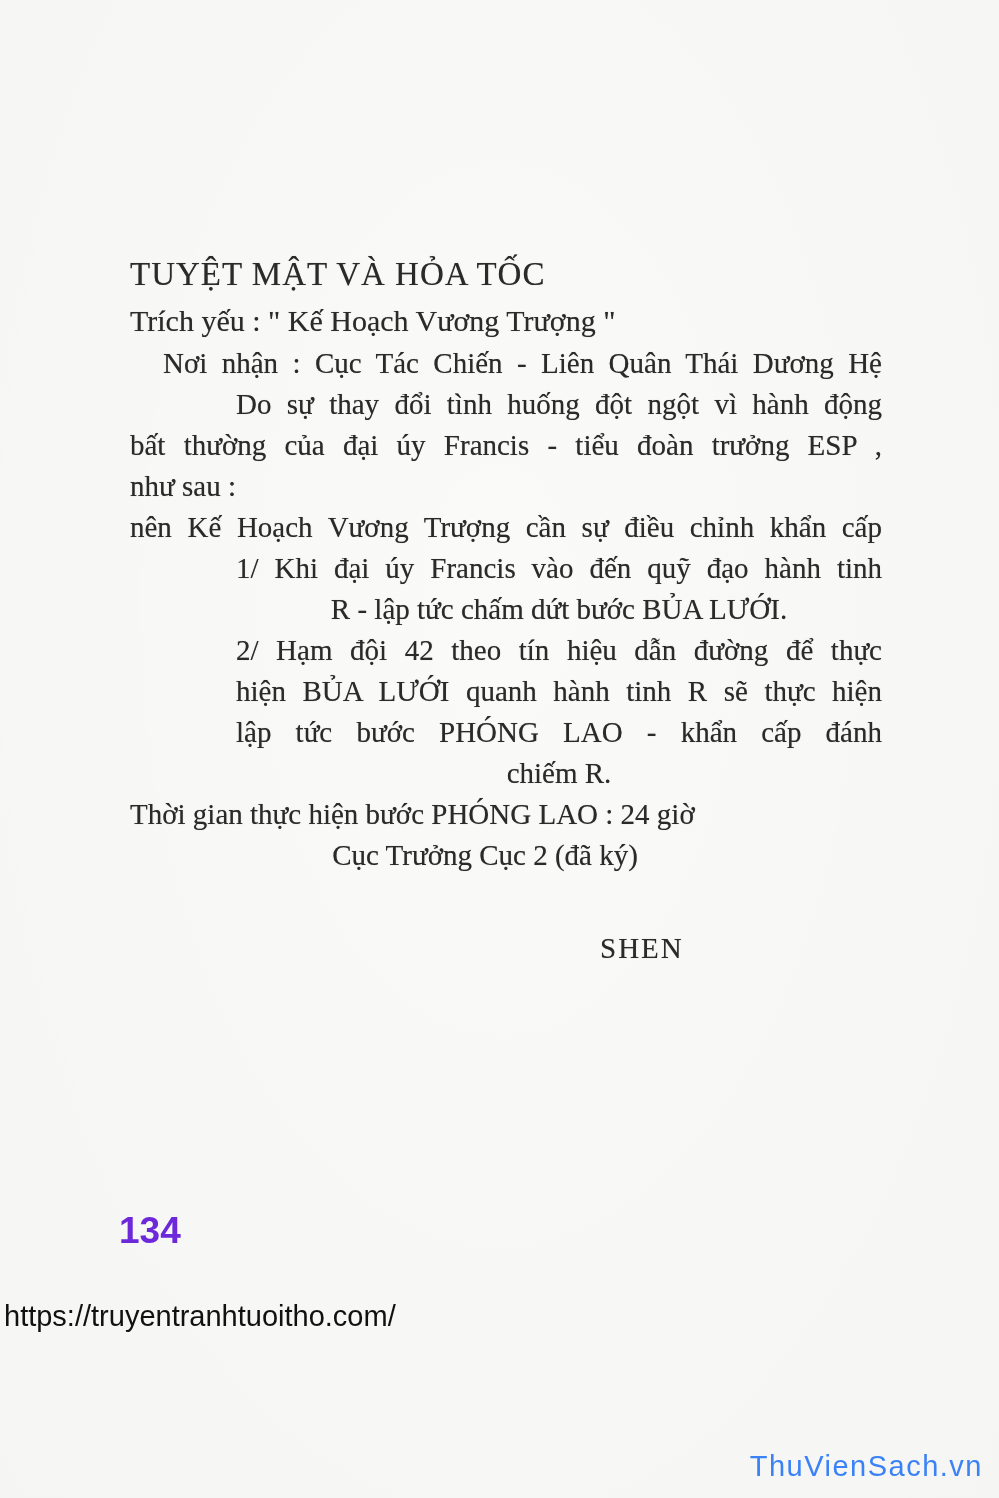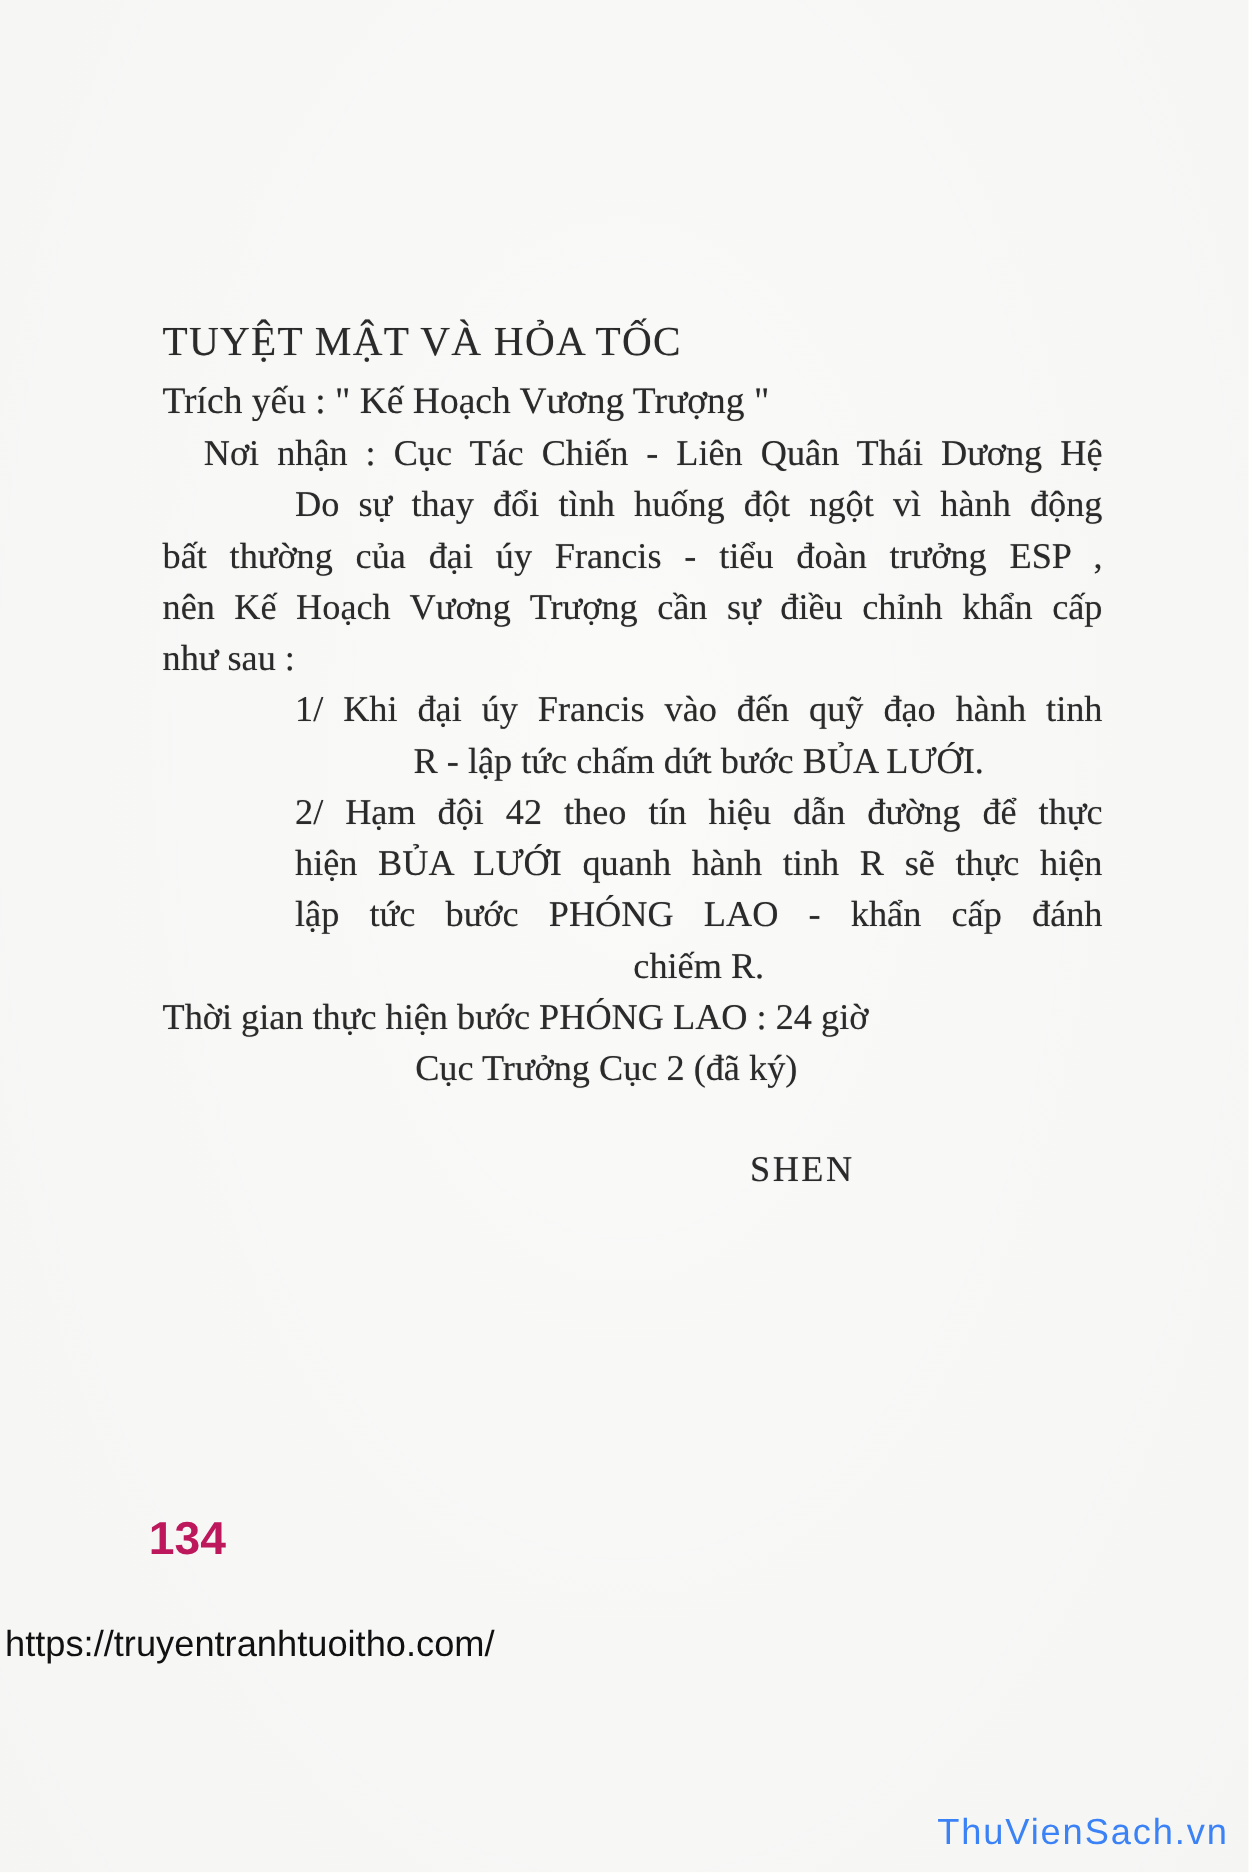--- a/index.html
+++ b/index.html
@@ -46,32 +46,32 @@
     text-align: justify;
     text-align-last: justify;
   }
   .intro-first { text-indent: 106px; }
   .ind { margin-left: 106px; text-align: center; }
   .sig {
     text-align: center;
     padding-right: 42px;
   }
   .shen {
-    margin-top: 40px;
+    margin-top: 52px;
     margin-left: 470px;
     letter-spacing: 2px;
   }
   .pagenum {
     position: absolute;
     left: 119px;
     top: 1210px;
     font-family: "Liberation Sans", "DejaVu Sans", sans-serif;
     font-weight: bold;
     font-size: 37px;
-    color: #be185d;
+    color: #6d28d9;
   }
   .url {
     position: absolute;
     left: 4px;
     top: 1300px;
     font-family: "Liberation Sans", "DejaVu Sans", sans-serif;
     font-size: 29px;
     color: #111111;
   }
   .watermark {
@@ -89,22 +89,22 @@
 
 <div class="page">
 
   <div class="doc">
     <div class="title">TUYỆT MẬT VÀ HỎA TỐC</div>
     <div class="line subject">Trích yếu : " Kế Hoạch Vương Trượng "</div>
     <div class="line recipient just">Nơi nhận : Cục Tác Chiến - Liên Quân Thái Dương Hệ</div>
 
     <div class="line intro-first just">Do sự thay đổi tình huống đột ngột vì hành động</div>
     <div class="line just">bất thường của đại úy Francis - tiểu đoàn trưởng ESP ,</div>
+    <div class="line">như sau :</div>
     <div class="line just">nên Kế Hoạch Vương Trượng cần sự điều chỉnh khẩn cấp</div>
-    <div class="line">như sau :</div>
 
     <div class="line ind just">1/ Khi  đại  úy Francis vào đến quỹ đạo hành tinh</div>
     <div class="line ind">R - lập tức chấm dứt bước BỦA LƯỚI.</div>
 
     <div class="line ind just">2/ Hạm  đội  42  theo  tín hiệu dẫn đường để thực</div>
     <div class="line ind just">hiện  BỦA LƯỚI  quanh hành tinh R sẽ thực hiện</div>
     <div class="line ind just">lập tức bước PHÓNG LAO  -  khẩn cấp đánh</div>
     <div class="line ind">chiếm R.</div>
 
     <div class="line">Thời gian thực hiện bước PHÓNG LAO : 24 giờ</div>

